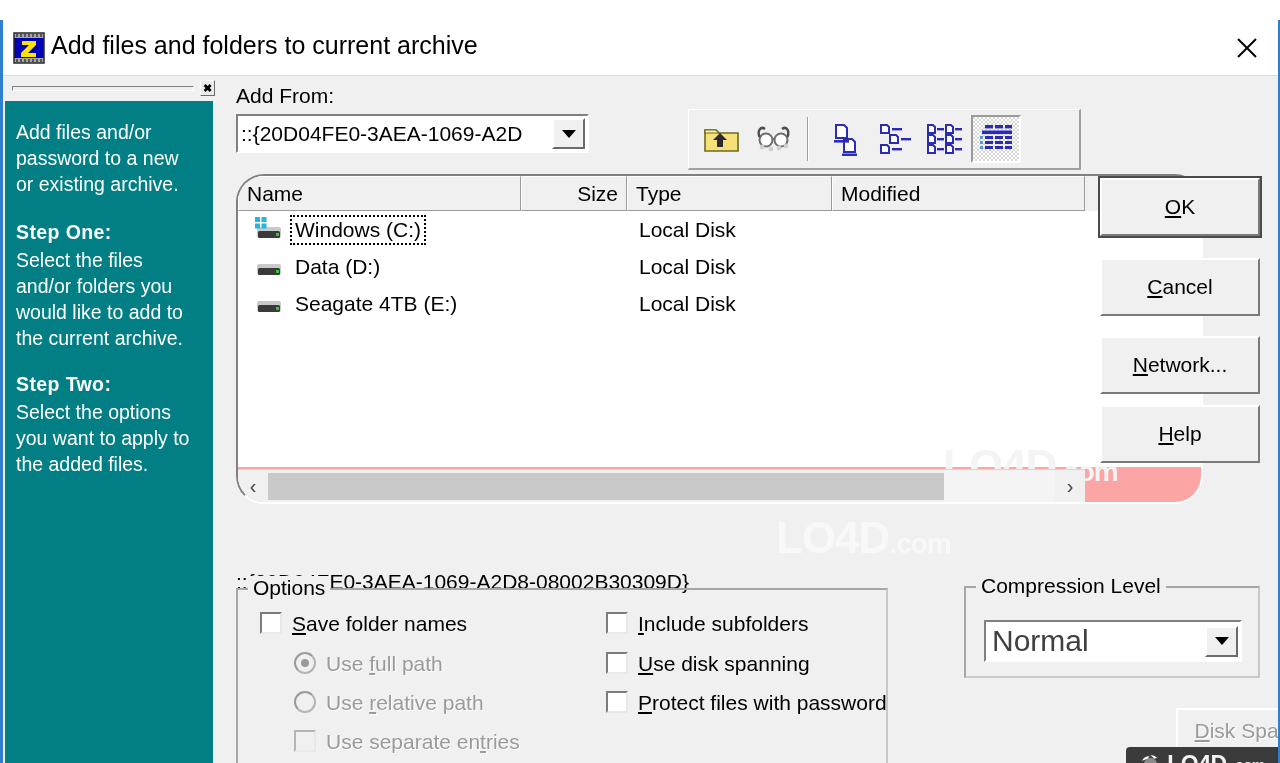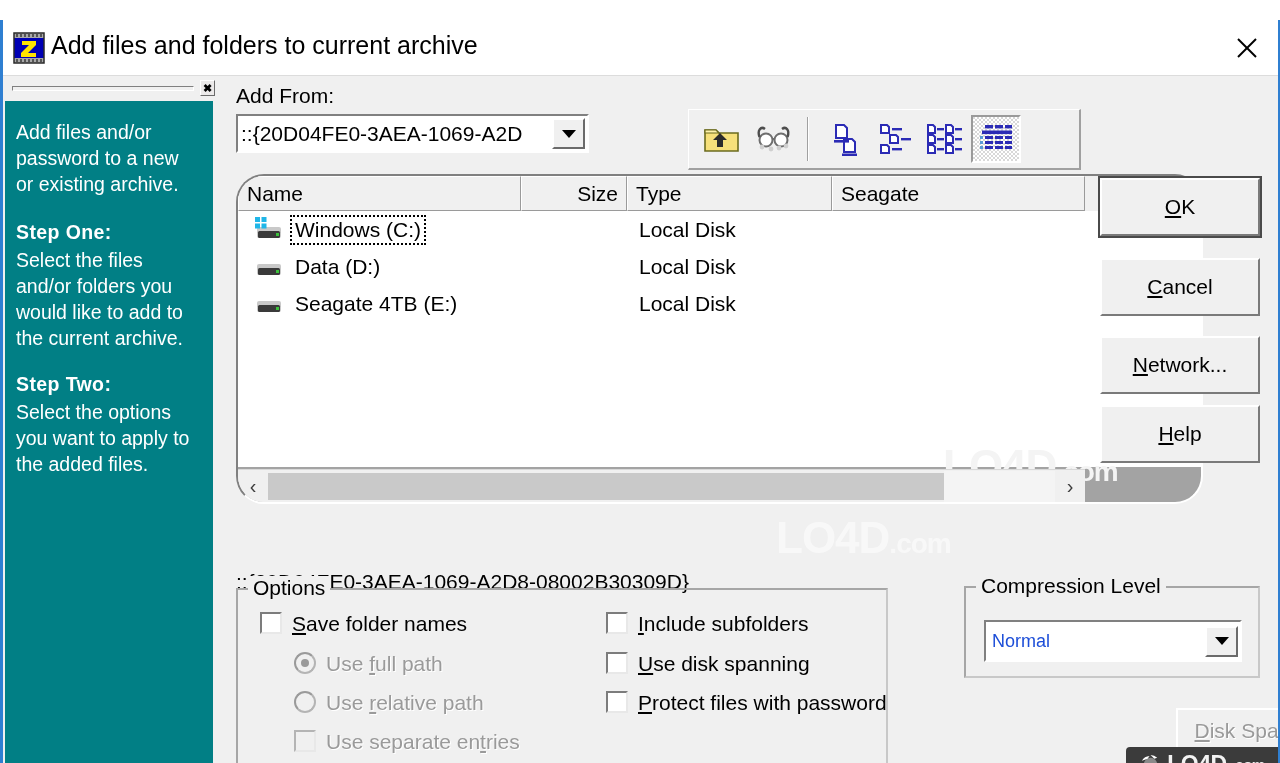--- a/index.html
+++ b/index.html
@@ -180,21 +180,21 @@
     width: 2px; height: 44px;
     margin: 0 12px 0 10px;
     background: #a0a0a0;
     border-right: 1px solid #ffffff;
   }
 
   
   #listview {
     position: absolute; left: 20px; top: 96px;
     width: 967px; height: 330px;
-    background: #a3a3a3;
+    background: #fca5a5;
     border-top: 2px solid #808080;
     border-left: 2px solid #808080;
     border-right: 2px solid #ffffff;
     border-bottom: 2px solid #ffffff;
     overflow: hidden;
     border-radius: 28px;
   }
   #lv-header {
     display: flex;
     height: 35px;
@@ -362,21 +362,21 @@
     width: 258px; height: 42px;
     background: #ffffff;
     border-top: 2px solid #808080;
     border-left: 2px solid #808080;
     border-right: 2px solid #ffffff;
     border-bottom: 2px solid #ffffff;
     display: flex; align-items: center;
   }
   #compress-value {
     flex: 1 1 auto; padding-left: 6px;
-    font-size: 18px; color: #1d4ed8;
+    font-size: 30px; color: #404040;
   }
   #btn-disk-spanning {
     left: 960px; top: 630px; width: 190px; height: 46px;
   }
 
   
   .wm {
     position: absolute;
     pointer-events: none;
     user-select: none;
@@ -568,21 +568,21 @@
           </g>
         </svg>
       </div>
     </div>
 
     <div id="listview">
       <div id="lv-header">
         <div class="lv-col c-name">Name</div>
         <div class="lv-col c-size">Size</div>
         <div class="lv-col c-type">Type</div>
-        <div class="lv-col c-mod">Seagate</div>
+        <div class="lv-col c-mod">Modified</div>
       </div>
 
       <div id="lv-body">
 
         <div id="wm-list" class="wm">
           <span>LO4D</span>
             <span style="font-size:28px">.com</span>
         </div>
 
         <div class="lv-row focused">

